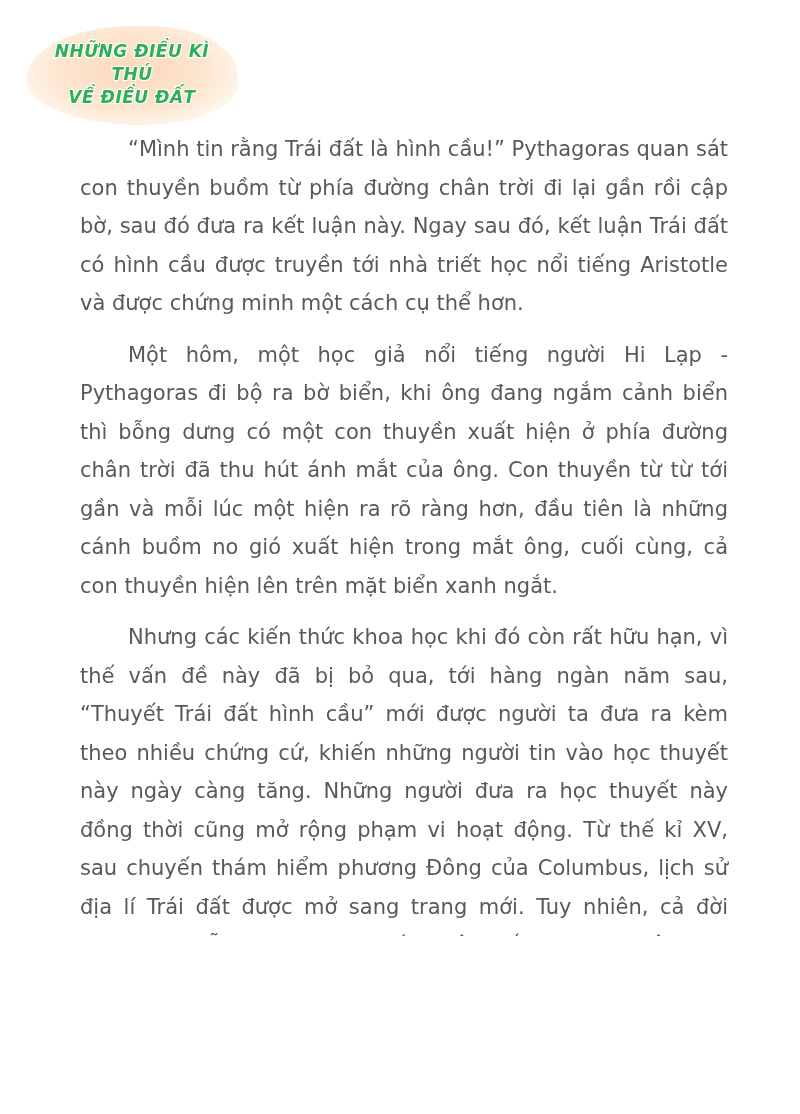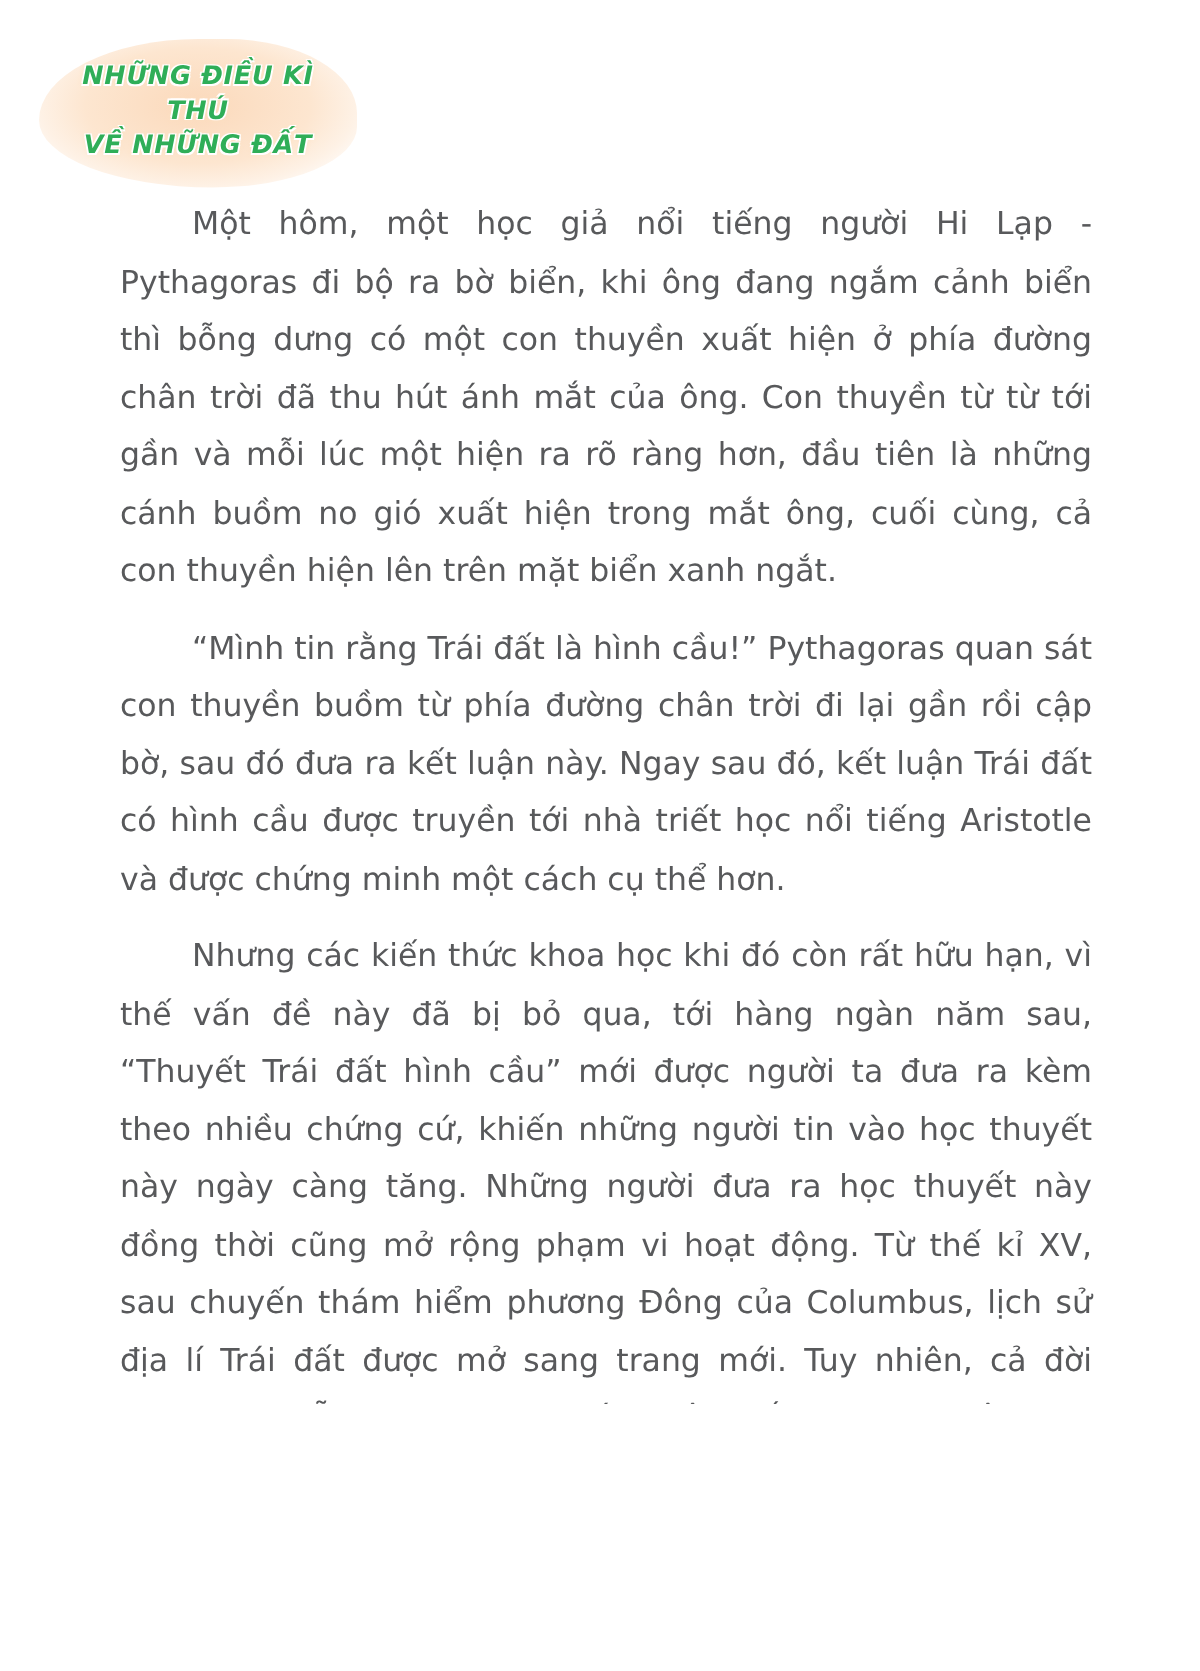--- a/index.html
+++ b/index.html
@@ -90,27 +90,27 @@
 </style>
 </head>
 <body>
 
 <div class="page">
 
   <div class="header">
     <div class="header-blob"></div>
     <div class="header-text">
       <span class="line1">NHỮNG ĐIỀU KÌ THÚ</span>
-      <span class="line2">VỀ NHỮNG ĐẤT</span>
+      <span class="line2">VỀ ĐIỀU ĐẤT</span>
     </div>
   </div>
 
   <div class="body-text">
+    <p>“Mình tin rằng Trái đất là hình cầu!” Pythagoras quan sát con thuyền buồm từ phía đường chân trời đi lại gần rồi cập bờ, sau đó đưa ra kết luận này. Ngay sau đó, kết luận Trái đất có hình cầu được truyền tới nhà triết học nổi tiếng Aristotle và được chứng minh một cách cụ thể hơn.</p>
     <p>Một hôm, một học giả nổi tiếng người Hi Lạp - Pythagoras đi bộ ra bờ biển, khi ông đang ngắm cảnh biển thì bỗng dưng có một con thuyền xuất hiện ở phía đường chân trời đã thu hút ánh mắt của ông. Con thuyền từ từ tới gần và mỗi lúc một hiện ra rõ ràng hơn, đầu tiên là những cánh buồm no gió xuất hiện trong mắt ông, cuối cùng, cả con thuyền hiện lên trên mặt biển xanh ngắt.</p>
-    <p>“Mình tin rằng Trái đất là hình cầu!” Pythagoras quan sát con thuyền buồm từ phía đường chân trời đi lại gần rồi cập bờ, sau đó đưa ra kết luận này. Ngay sau đó, kết luận Trái đất có hình cầu được truyền tới nhà triết học nổi tiếng Aristotle và được chứng minh một cách cụ thể hơn.</p>
     <p>Nhưng các kiến thức khoa học khi đó còn rất hữu hạn, vì thế vấn đề này đã bị bỏ qua, tới hàng ngàn năm sau, “Thuyết Trái đất hình cầu” mới được người ta đưa ra kèm theo nhiều chứng cứ, khiến những người tin vào học thuyết này ngày càng tăng. Những người đưa ra học thuyết này đồng thời cũng mở rộng phạm vi hoạt động. Từ thế kỉ XV, sau chuyến thám hiểm phương Đông của Columbus, lịch sử địa lí Trái đất được mở sang trang mới. Tuy nhiên, cả đời Columbus vẫn chưa được bước chân đến đại lục châu Phi, người thực sự chứng minh được Trái đất</p>
   </div>
 
   <div class="page-number-blob">
     <span class="page-number">9</span>
   </div>
 
 </div>
 
 </body></html>

